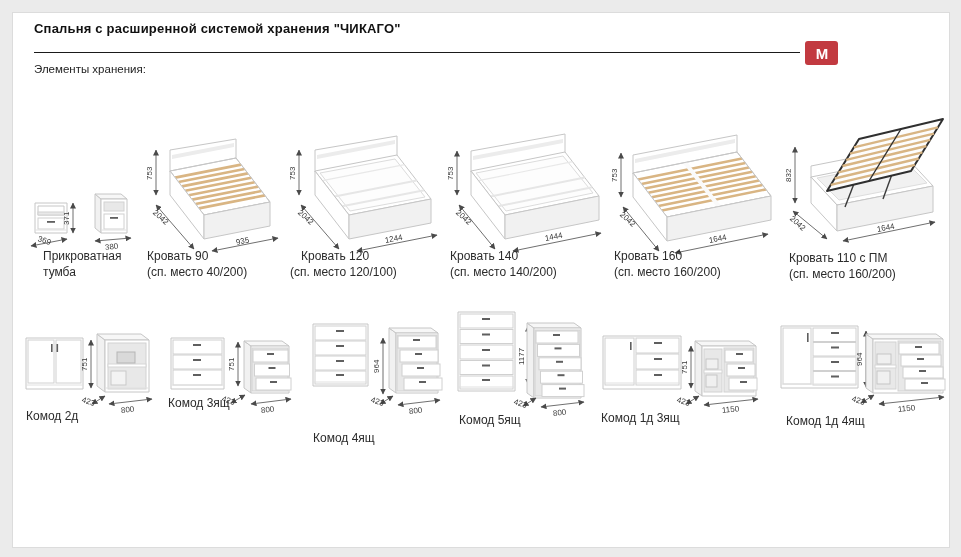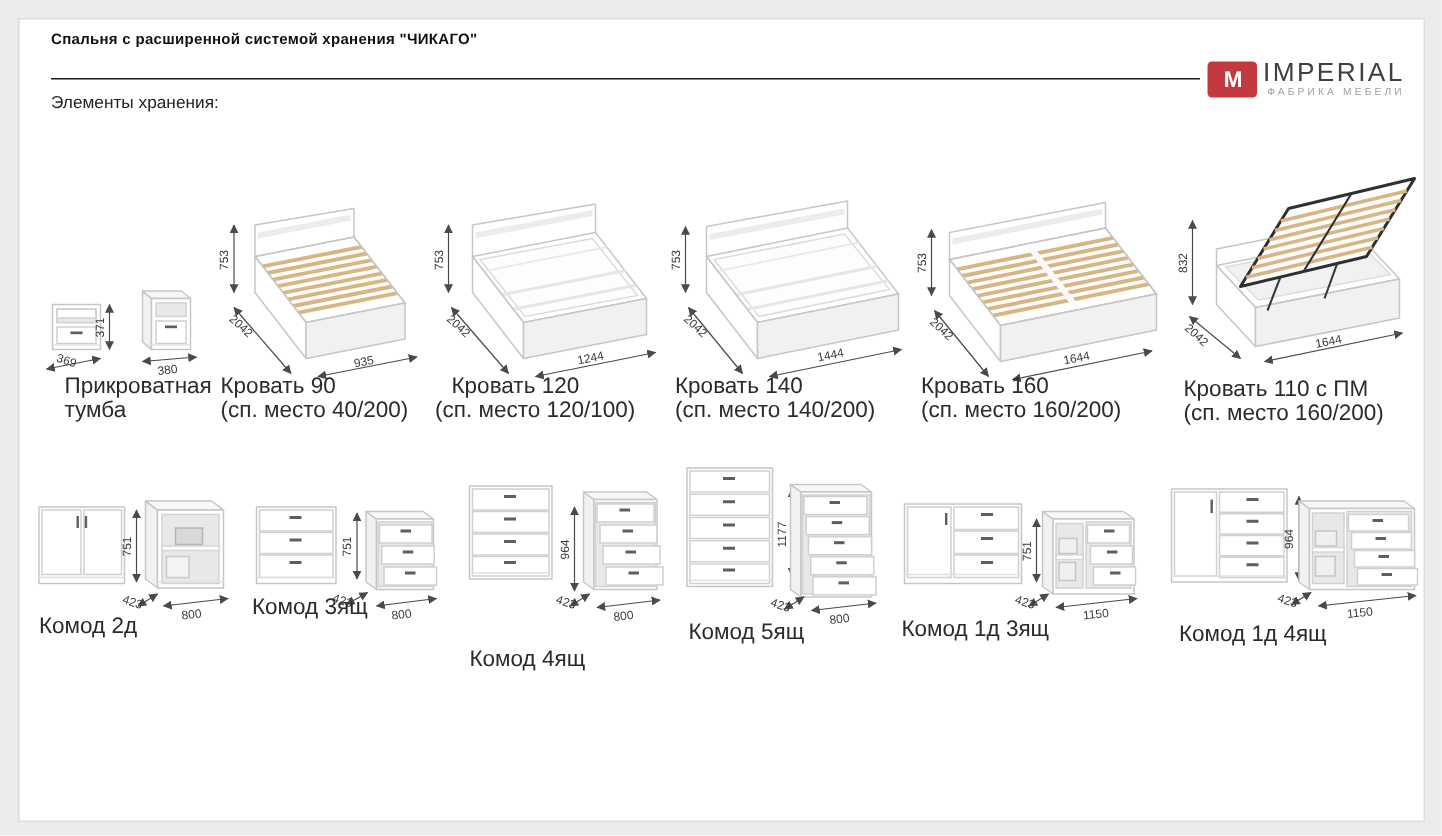--- a/index.html
+++ b/index.html
@@ -8,21 +8,21 @@
     background:#ebebeb;
     font-family:"Liberation Sans","DejaVu Sans",sans-serif;
     -webkit-font-smoothing:antialiased;
   }
   .page{
     position:absolute;left:12px;top:12px;width:936px;height:534px;
     background:#ffffff;border:1px solid #dcdcdc;
   }
   .title{
     position:absolute;left:21px;top:8px;
-    font-size:10px;font-weight:bold;color:#111;white-space:nowrap;letter-spacing:.2px;
+    font-size:13px;font-weight:bold;color:#111;white-space:nowrap;letter-spacing:.2px;
   }
   .rule{
     position:absolute;left:21px;top:39px;width:766px;height:0;
     border-top:1.4px solid #1a1a1a;
   }
   .section-heading{
     position:absolute;left:21px;top:50px;font-size:11.5px;color:#222;white-space:nowrap;
   }
   .logo{
     position:absolute;left:792px;top:26px;width:140px;height:32px;display:flex;align-items:flex-start;
@@ -30,21 +30,21 @@
   .logo-mark{
     width:33px;height:24px;border-radius:3px;margin-top:2px;
     display:flex;align-items:center;justify-content:center;
     color:#fff;font-weight:800;font-size:15px;letter-spacing:-1px;
   }
   .logo-text{margin-left:4px;display:flex;flex-direction:column;align-items:flex-end;}
   .logo-brand{font-size:17.5px;color:#3c4043;letter-spacing:1.6px;font-weight:500;line-height:18px;}
   .logo-tagline{font-size:6.8px;color:#9aa0a6;letter-spacing:2.1px;margin-top:1px;}
   .cell{position:absolute;}
   .cell svg{position:absolute;left:0;top:0;overflow:visible;}
-  .lbl,.sub{position:absolute;font-size:15px;color:#2b2b2b;white-space:nowrap;}
+  .lbl,.sub{position:absolute;font-size:12px;color:#2b2b2b;white-space:nowrap;}
   .dim{position:absolute;font-size:8px;color:#3a3a3a;white-space:nowrap;}
   .dv{transform:rotate(-90deg);transform-origin:left top;}
   .dd18{transform:rotate(18deg);transform-origin:left center;}
   .ddm6{transform:rotate(-6deg);transform-origin:left center;}
   .dd42{transform:rotate(42deg);transform-origin:left center;}
   .ddm11{transform:rotate(-11deg);transform-origin:left center;}
   .f  {fill:#ffffff;stroke:#c6c6c6;stroke-width:1;stroke-linejoin:round;}
   .fs {fill:#f1f1f1;stroke:#c6c6c6;stroke-width:1;stroke-linejoin:round;}
   .ft {fill:#f7f7f7;stroke:#c6c6c6;stroke-width:1;stroke-linejoin:round;}
   .in {fill:#e8e8e8;stroke:#d2d2d2;stroke-width:1;}
@@ -68,24 +68,20 @@
 </svg>
 
 <div class="page">
 
   <div class="title">Спальня с расширенной системой хранения "ЧИКАГО"</div>
   <div class="rule"></div>
   <div class="section-heading">Элементы хранения:</div>
 
   <div class="logo">
     <div class="logo-mark" style="background:#c23a40">M</div>
-    <div class="logo-text">
-      <div class="logo-brand">IMPERIAL</div>
-      <div class="logo-tagline">ФАБРИКА МЕБЕЛИ</div>
-    </div>
   </div>
 
   <div class="cell" style="left:8px;top:138px;width:125px;height:132px">
     <svg width="125" height="132">
       <rect x="14" y="52" width="32" height="30" class="f"></rect>
       <rect x="17" y="55" width="26" height="9" class="f"></rect>
       <rect x="17" y="61" width="26" height="3" class="in"></rect>
       <rect x="17" y="67" width="26" height="11" class="dr"></rect>
       <rect x="26" y="70" width="8" height="1.8" class="hd"></rect>
       <line x1="14" y1="79" x2="46" y2="79" stroke="#e0e0e0"></line>

